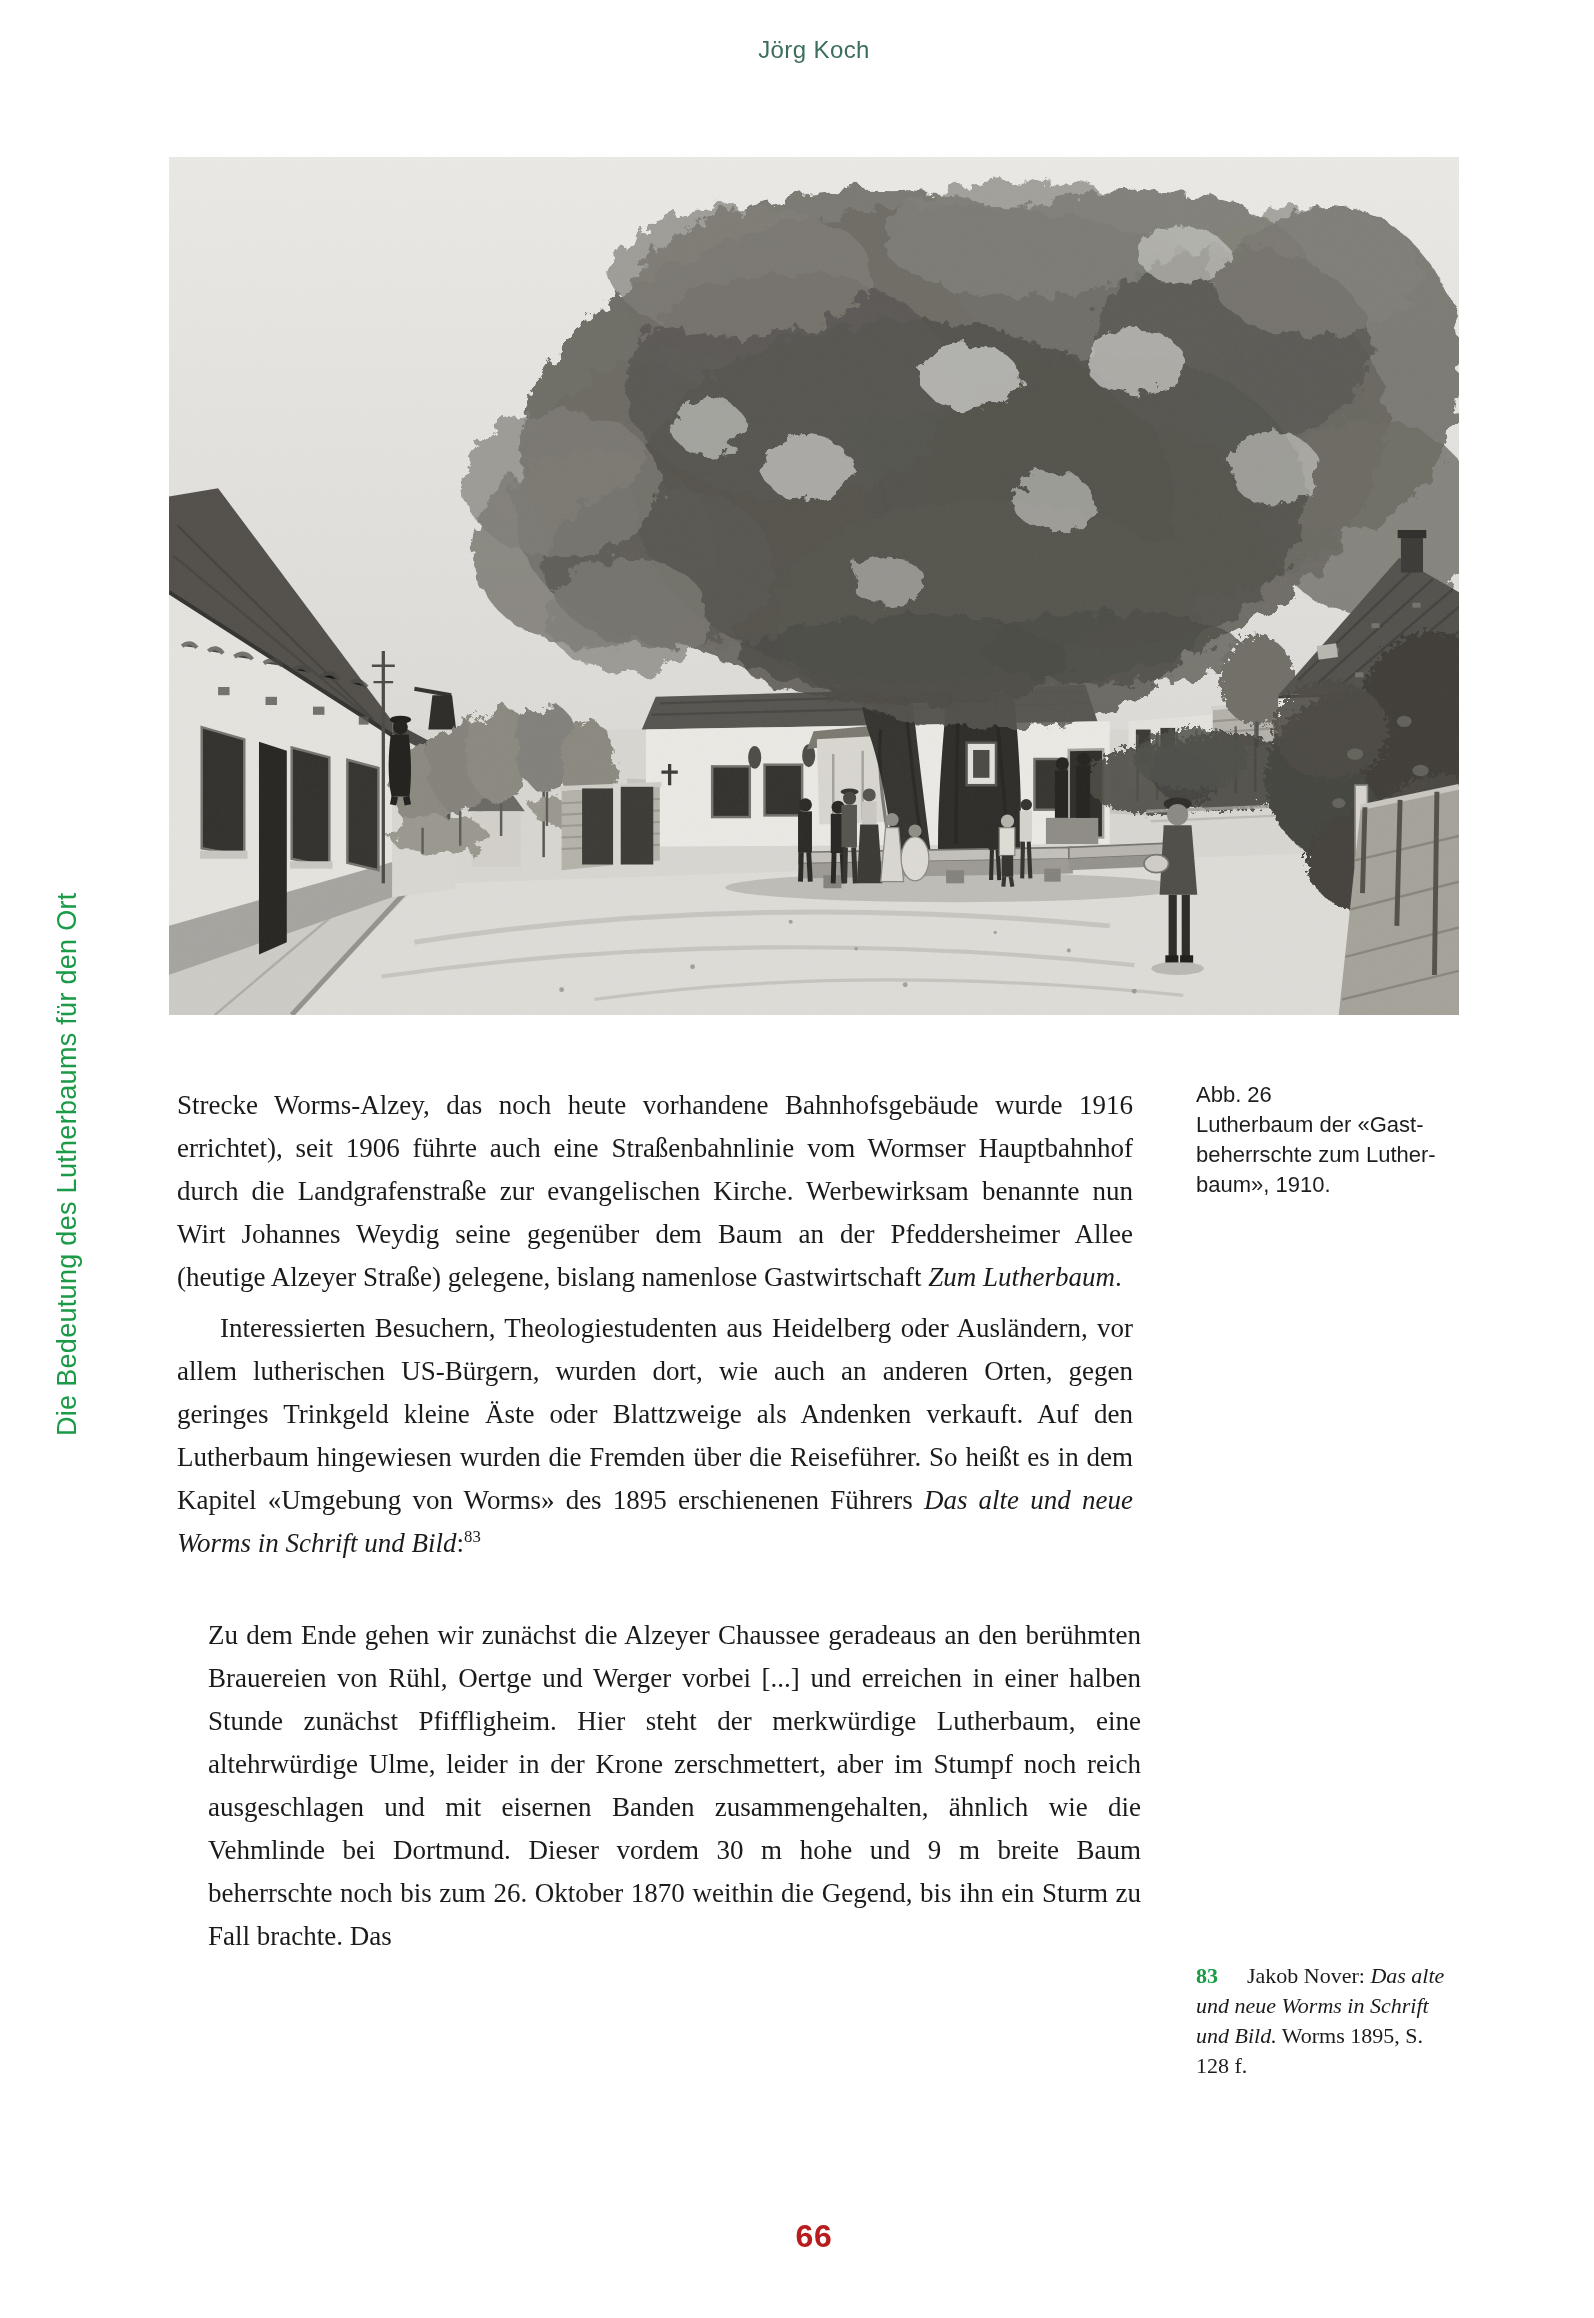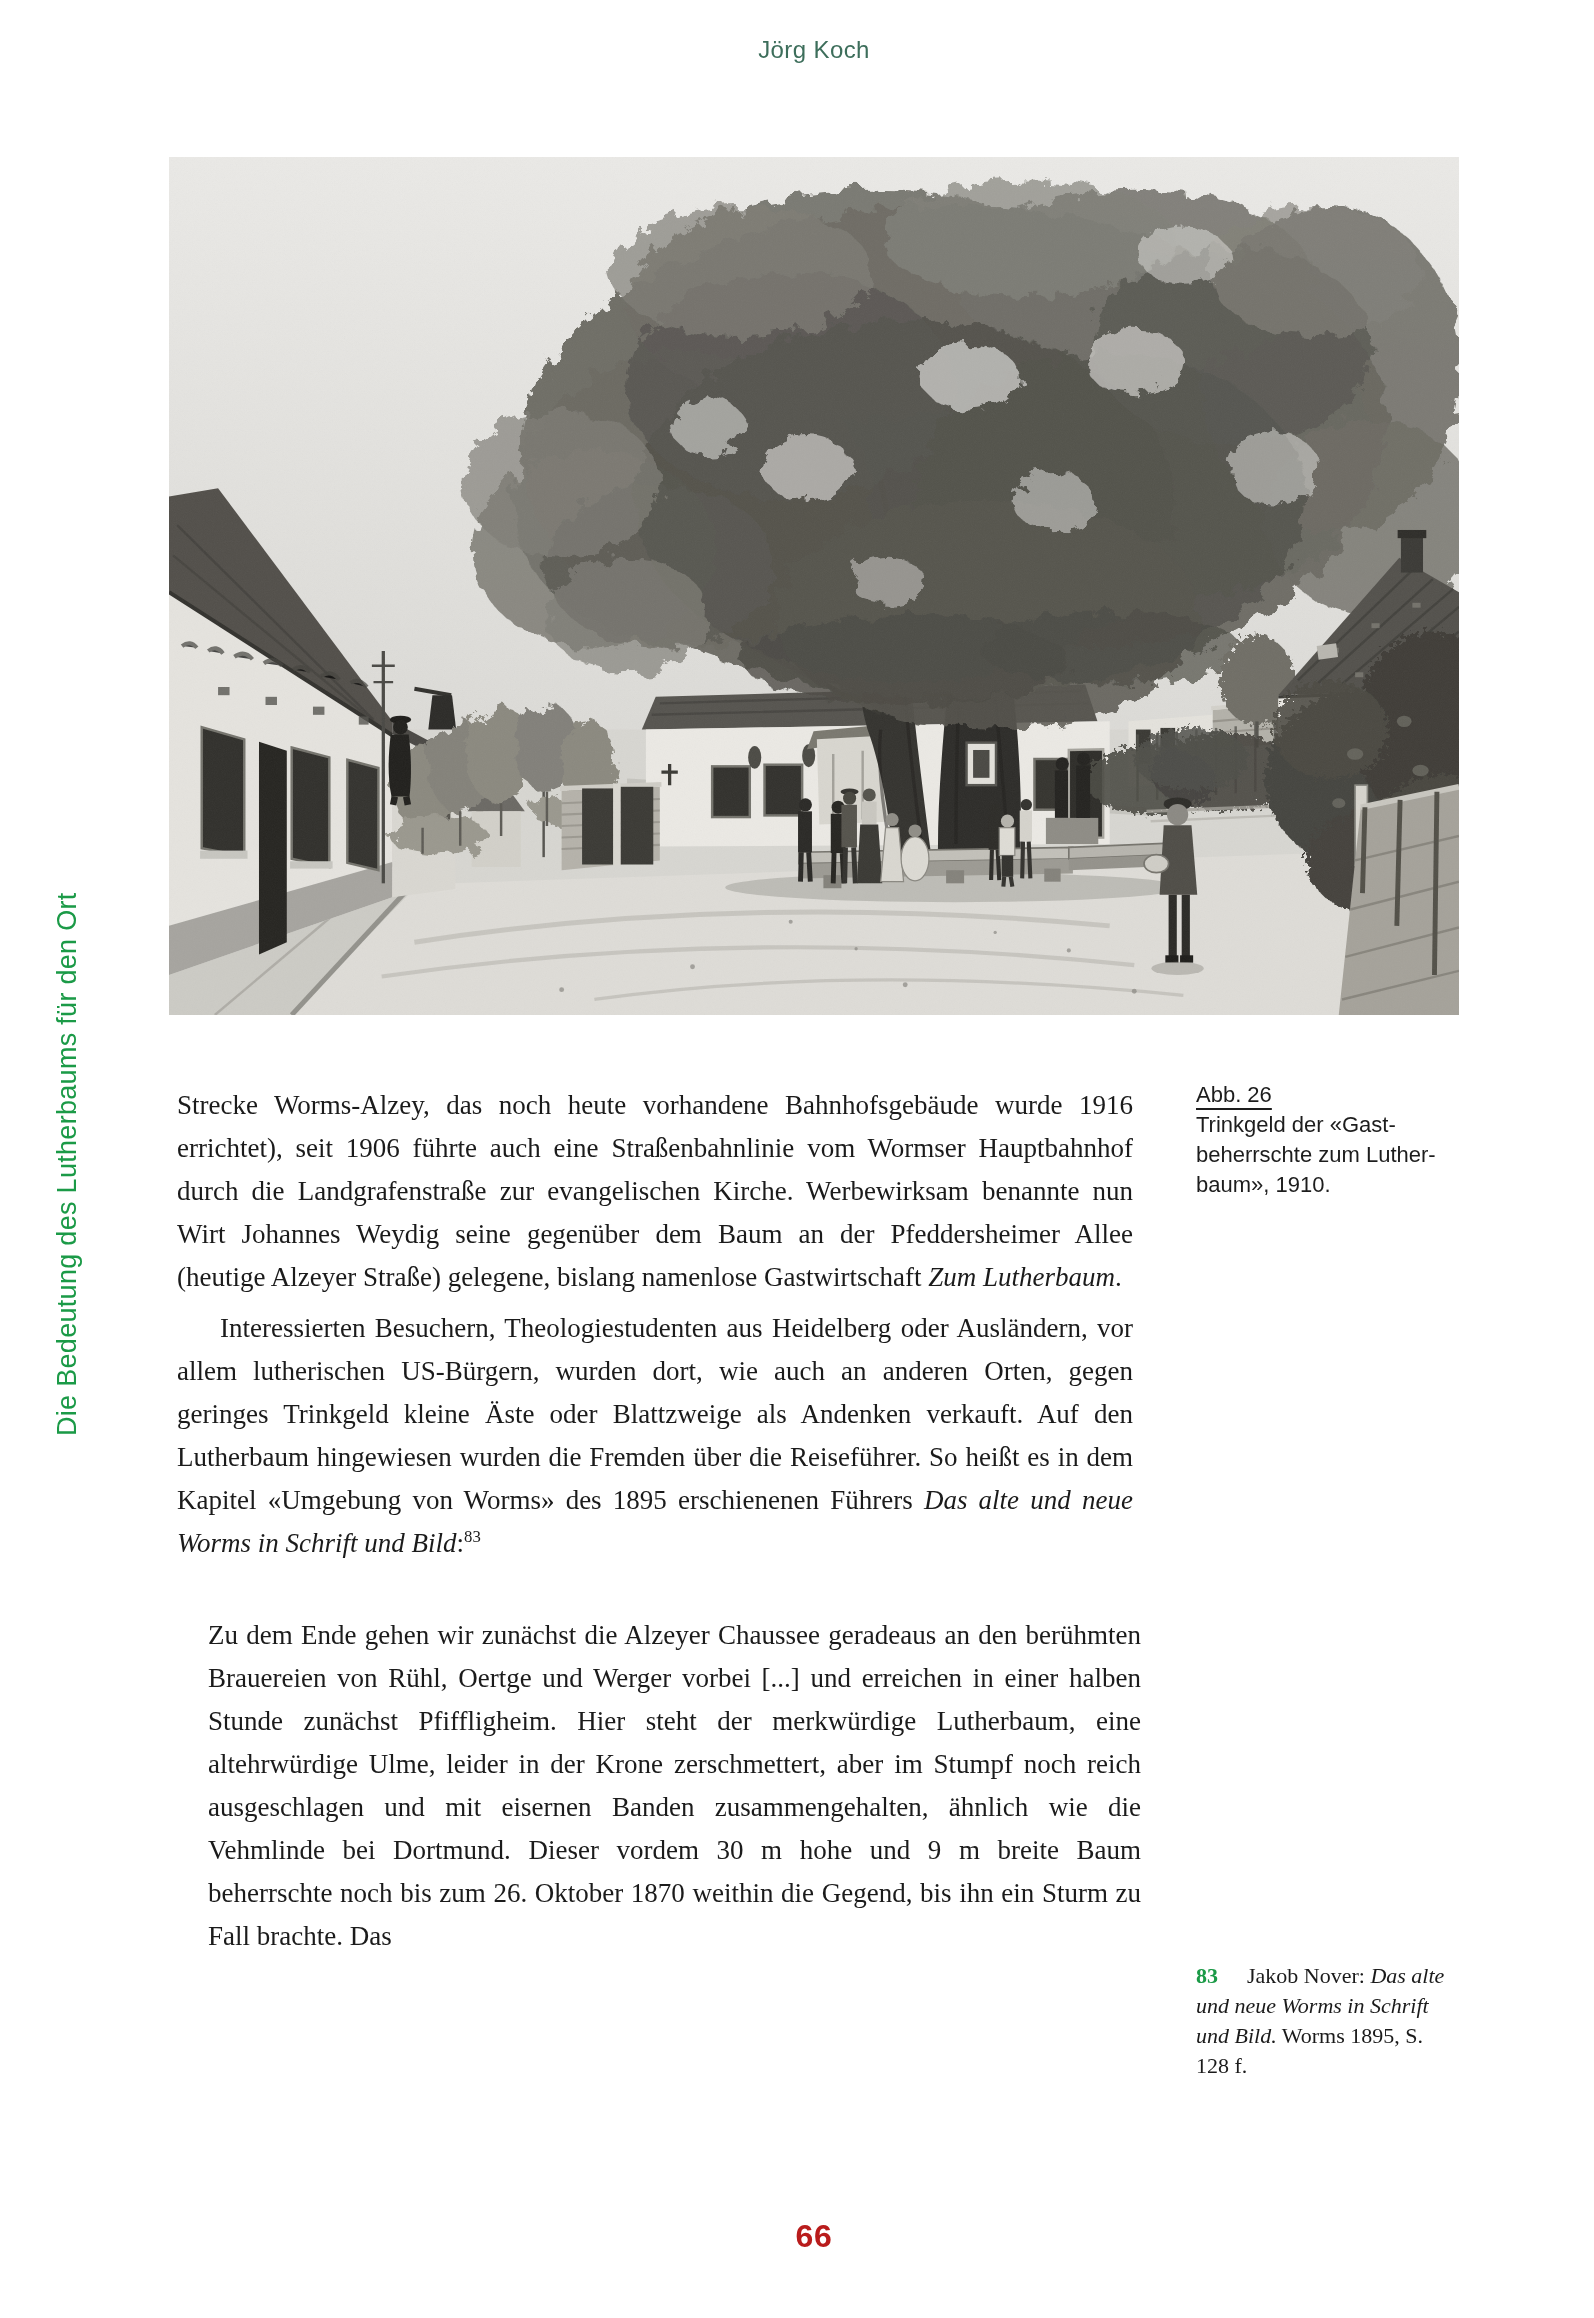--- a/index.html
+++ b/index.html
@@ -28,21 +28,21 @@
     left:169px;top:157px;width:1290px;height:858px;background:#e6e5e2;
   }
   .photo-frame svg{display:block;width:100%;height:100%;}
 
   
   .fig-caption{
     left:1196px;top:1080px;width:255px;
     font-family:"Liberation Sans",sans-serif;font-size:22px;line-height:30px;color:#1d1d1d;
   }
   .fig-caption .cap-label{
-    text-decoration:underline;text-decoration-thickness:1.6px;text-underline-offset:5.7px;
+    text-decoration-thickness:1.6px;text-underline-offset:5.7px;
   }
 
   
   .body-col{
     left:169px;top:1076px;width:972px;
     font-size:27px;line-height:43px;text-align:justify;
   }
   .body-col p{margin:8px;}
   .body-col p.indent{text-indent:43px;}
   .body-col em{font-style:italic;}
@@ -422,21 +422,21 @@
       <ellipse cx="1233" cy="992" rx="32" ry="8" fill="#96948d" opacity=".5"></ellipse>
     </g>
   </g>
 
   <rect x="0" y="0" width="1577" height="1049" filter="url(#grain)" opacity="0.055"></rect>
 </svg>
 </div>
 
 <aside class="abs fig-caption">
   <div><span class="cap-label">Abb. 26</span></div>
-  <div>Trinkgeld der «Gast-</div>
+  <div>Lutherbaum der «Gast-</div>
   <div>beherrschte zum Luther-</div>
   <div>baum», 1910.</div>
 </aside>
 
 <main class="abs body-col">
   <p><span>Strecke Worms-Alzey, das noch heute vorhandene Bahnhofsgebäude wurde 1916 errichtet), seit 1906 führte auch eine Straßenbahnlinie vom Wormser Hauptbahnhof durch die Landgrafenstraße zur evangelischen Kirche. Werbewirksam benannte nun Wirt Johannes Weydig seine gegenüber dem Baum an der Pfeddersheimer Allee (heutige Alzeyer Straße) gelegene, bislang namenlose Gastwirtschaft </span><em>Zum Lutherbaum</em><span>.</span></p>
   <p class="indent"><span>Interessierten Besuchern, Theologiestudenten aus Heidelberg oder Ausländern, vor allem lutherischen US-Bürgern, wurden dort, wie auch an anderen Orten, gegen geringes Trinkgeld kleine Äste oder Blattzweige als Andenken verkauft. Auf den Lutherbaum hingewiesen wurden die Fremden über die Reiseführer. So heißt es in dem Kapitel «Umgebung von Worms» des 1895 erschienenen Führers </span><em>Das alte und neue Worms in Schrift und Bild</em><span>:</span><sup class="fn-ref">83</sup></p>
   <blockquote>Zu dem Ende gehen wir zunächst die Alzeyer Chaussee geradeaus an den berühmten Brauereien von Rühl, Oertge und Werger vorbei [...] und erreichen in einer halben Stunde zunächst Pfiffligheim. Hier steht der merkwürdige Lutherbaum, eine altehrwürdige Ulme, leider in der Krone zerschmettert, aber im Stumpf noch reich ausgeschlagen und mit eisernen Banden zusammengehalten, ähnlich wie die Vehmlinde bei Dortmund. Dieser vordem 30 m hohe und 9 m breite Baum beherrschte noch bis zum 26. Oktober 1870 weithin die Gegend, bis ihn ein Sturm zu Fall brachte. Das</blockquote>
 </main>
 

